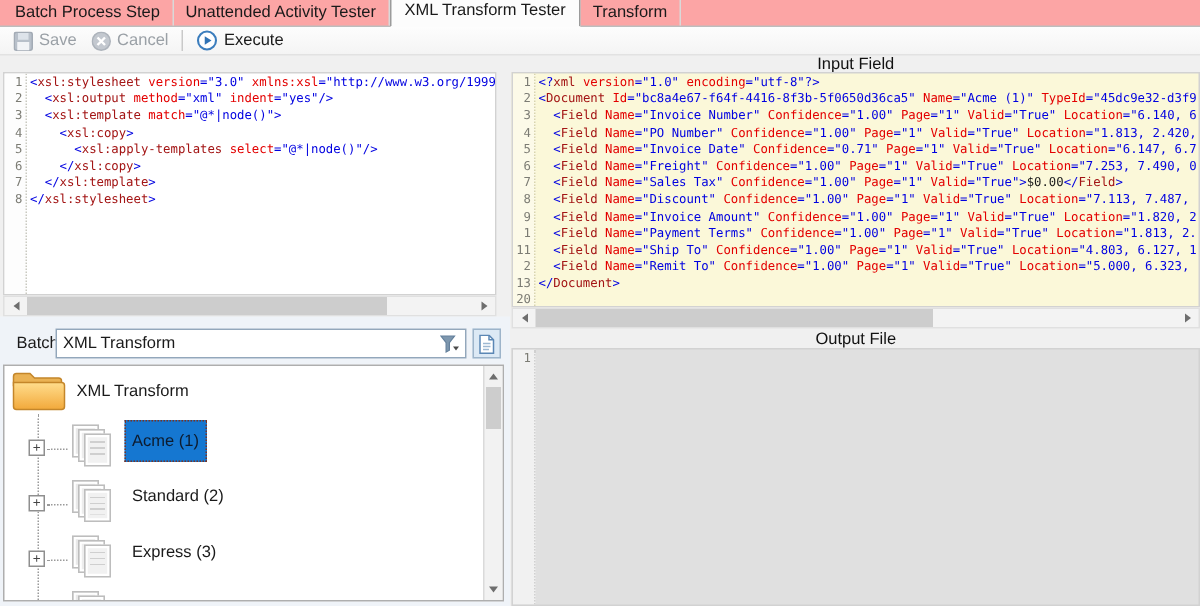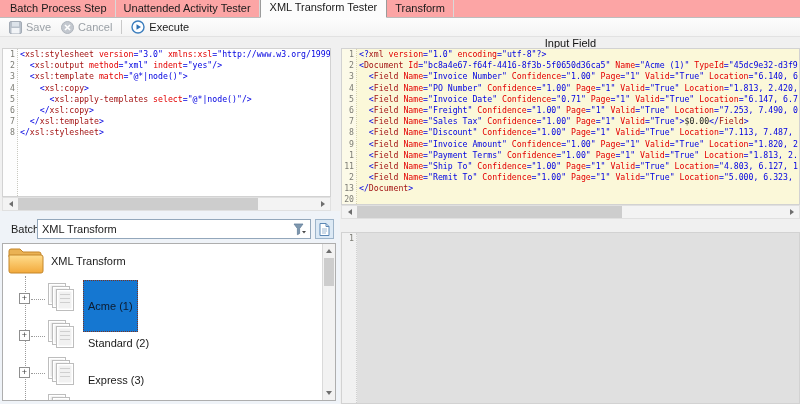--- a/index.html
+++ b/index.html
@@ -74,21 +74,21 @@
               background:#fff;font-size:9px;line-height:9px;text-align:center;color:#444}
   .trow .hdash{position:absolute;left:28px;top:17px;width:14px;border-top:1px dotted #9a9a9a}
   .docstack{position:absolute;left:44px;top:0;width:32px;height:32px}
   .docstack i{position:absolute;width:18px;height:22px;background:#f1f1f1;border:1px solid #bdbdbd;
               box-shadow:inset 0 0 0 1.5px #fff;display:block}
   .docstack i::after{content:"";position:absolute;left:3px;right:3px;top:4px;height:12px;
               background:repeating-linear-gradient(to bottom,#cfcfcf 0 1px,transparent 1px 4px)}
   .docstack i:nth-child(1){left:1px;top:1px;background:#e9e9e9}
   .docstack i:nth-child(2){left:5px;top:4px;background:#ededed}
   .docstack i:nth-child(3){left:9px;top:7px}
-  .tlabel{position:absolute;left:80px;top:-2px;height:52px;display:flex;align-items:center;
+  .tlabel{position:absolute;left:80px;top:-2px;height:28px;display:flex;align-items:center;
           padding:0 5px;white-space:nowrap}
   .tlabel.sel{background:var(--sel);color:#0d1b2e;outline:1px dotted #7a3322;outline-offset:-1px}
   .partial-doc{position:absolute;left:44px;top:149px}
   .vscroll{position:absolute;right:0;top:0;bottom:0;width:13px;background:#f2f2f2;border-left:1px solid #dadada}
   .vscroll .arrow{position:absolute;left:0;width:12px;height:13px;display:flex;align-items:center;justify-content:center}
   .vscroll .arrow.up{top:0}.vscroll .arrow.down{bottom:0}
   .vthumb{position:absolute;left:1px;top:14px;width:10px;height:28px;background:#cdcdcd}
 
   svg{display:block}
 </style>
@@ -130,20 +130,21 @@
         <svg width="14" height="14" viewBox="0 0 14 14">
           <circle cx="7" cy="7" r="6" fill="#fdfeff" stroke="#3b7dbd" stroke-width="1.4"></circle>
           <path d="M5.5 4.2 L10 7 L5.5 9.8 Z" fill="#2f72b5"></path>
         </svg>
       </span>
       <span>Execute</span>
     </div>
   </div>
 
   <div class="phead" style="left:341px;top:38px;width:459px">Input Field</div>
+  <div class="phead" style="left:341px;top:221px;width:459px">Output File</div>
 
   <div class="editor" id="xsl-editor">
     <div class="gutter">
         <div class="ln">1</div>
         <div class="ln">2</div>
         <div class="ln">3</div>
         <div class="ln">4</div>
         <div class="ln">5</div>
         <div class="ln">6</div>
         <div class="ln">7</div>

